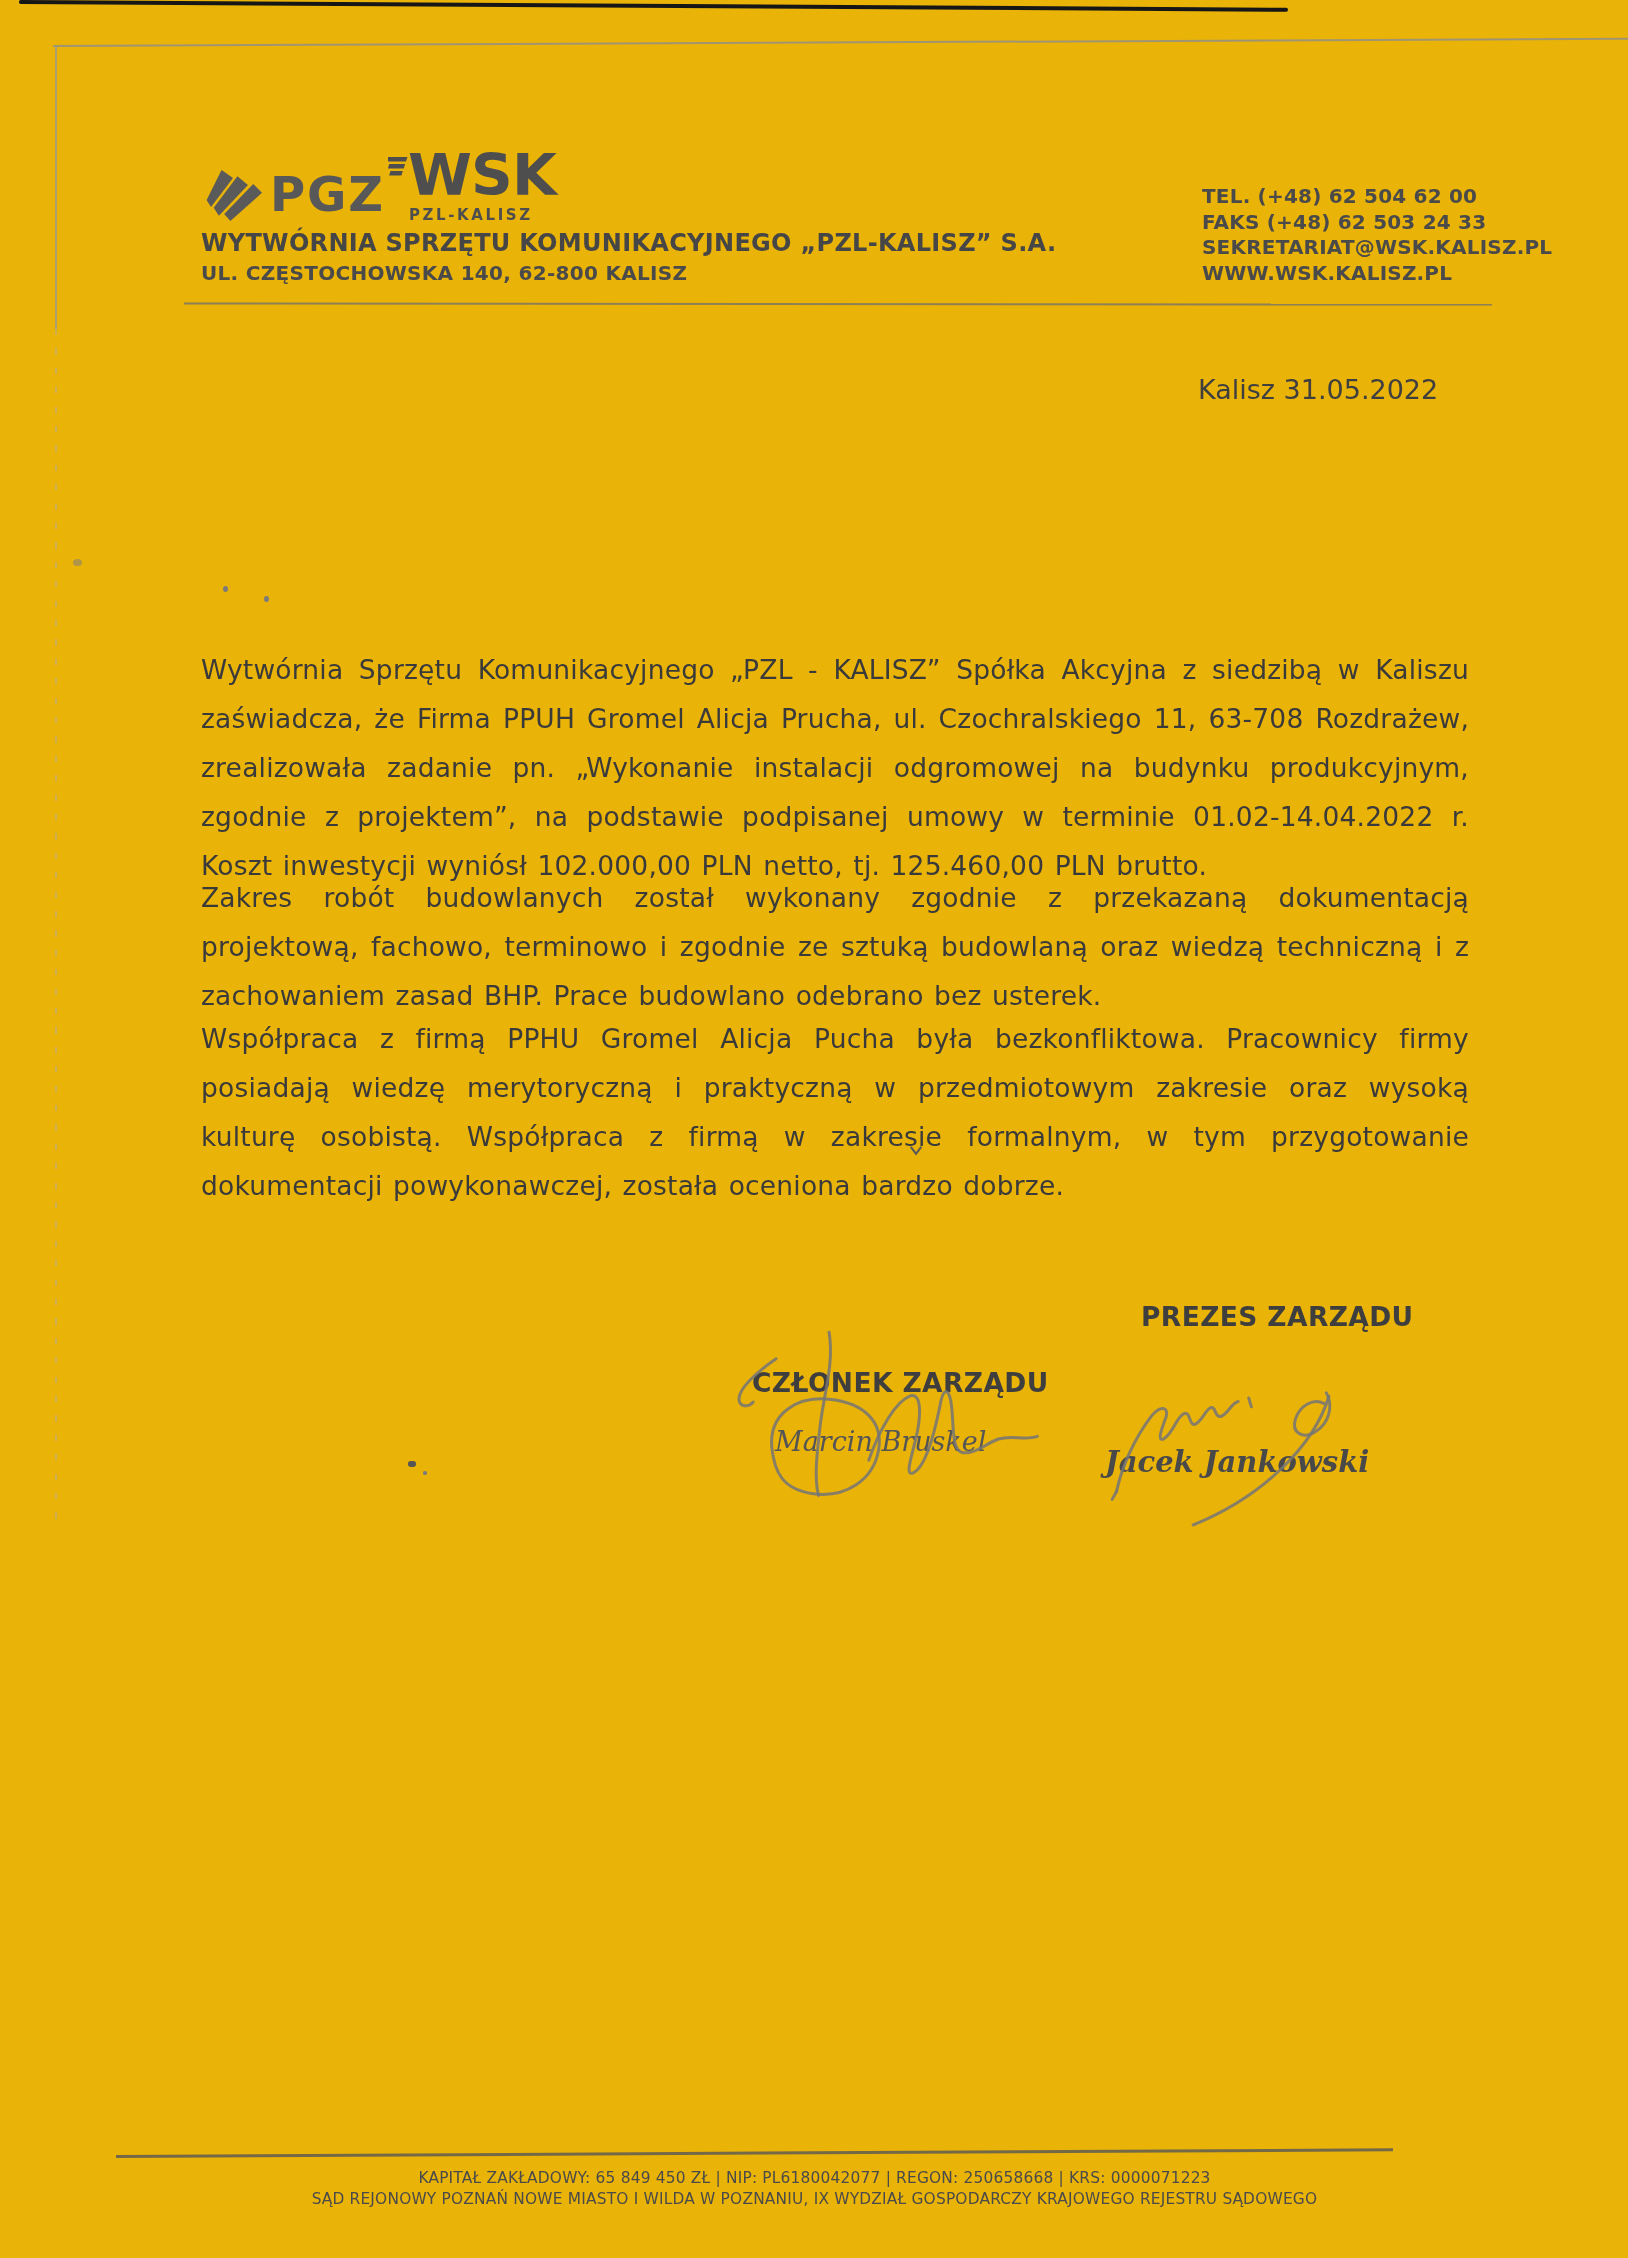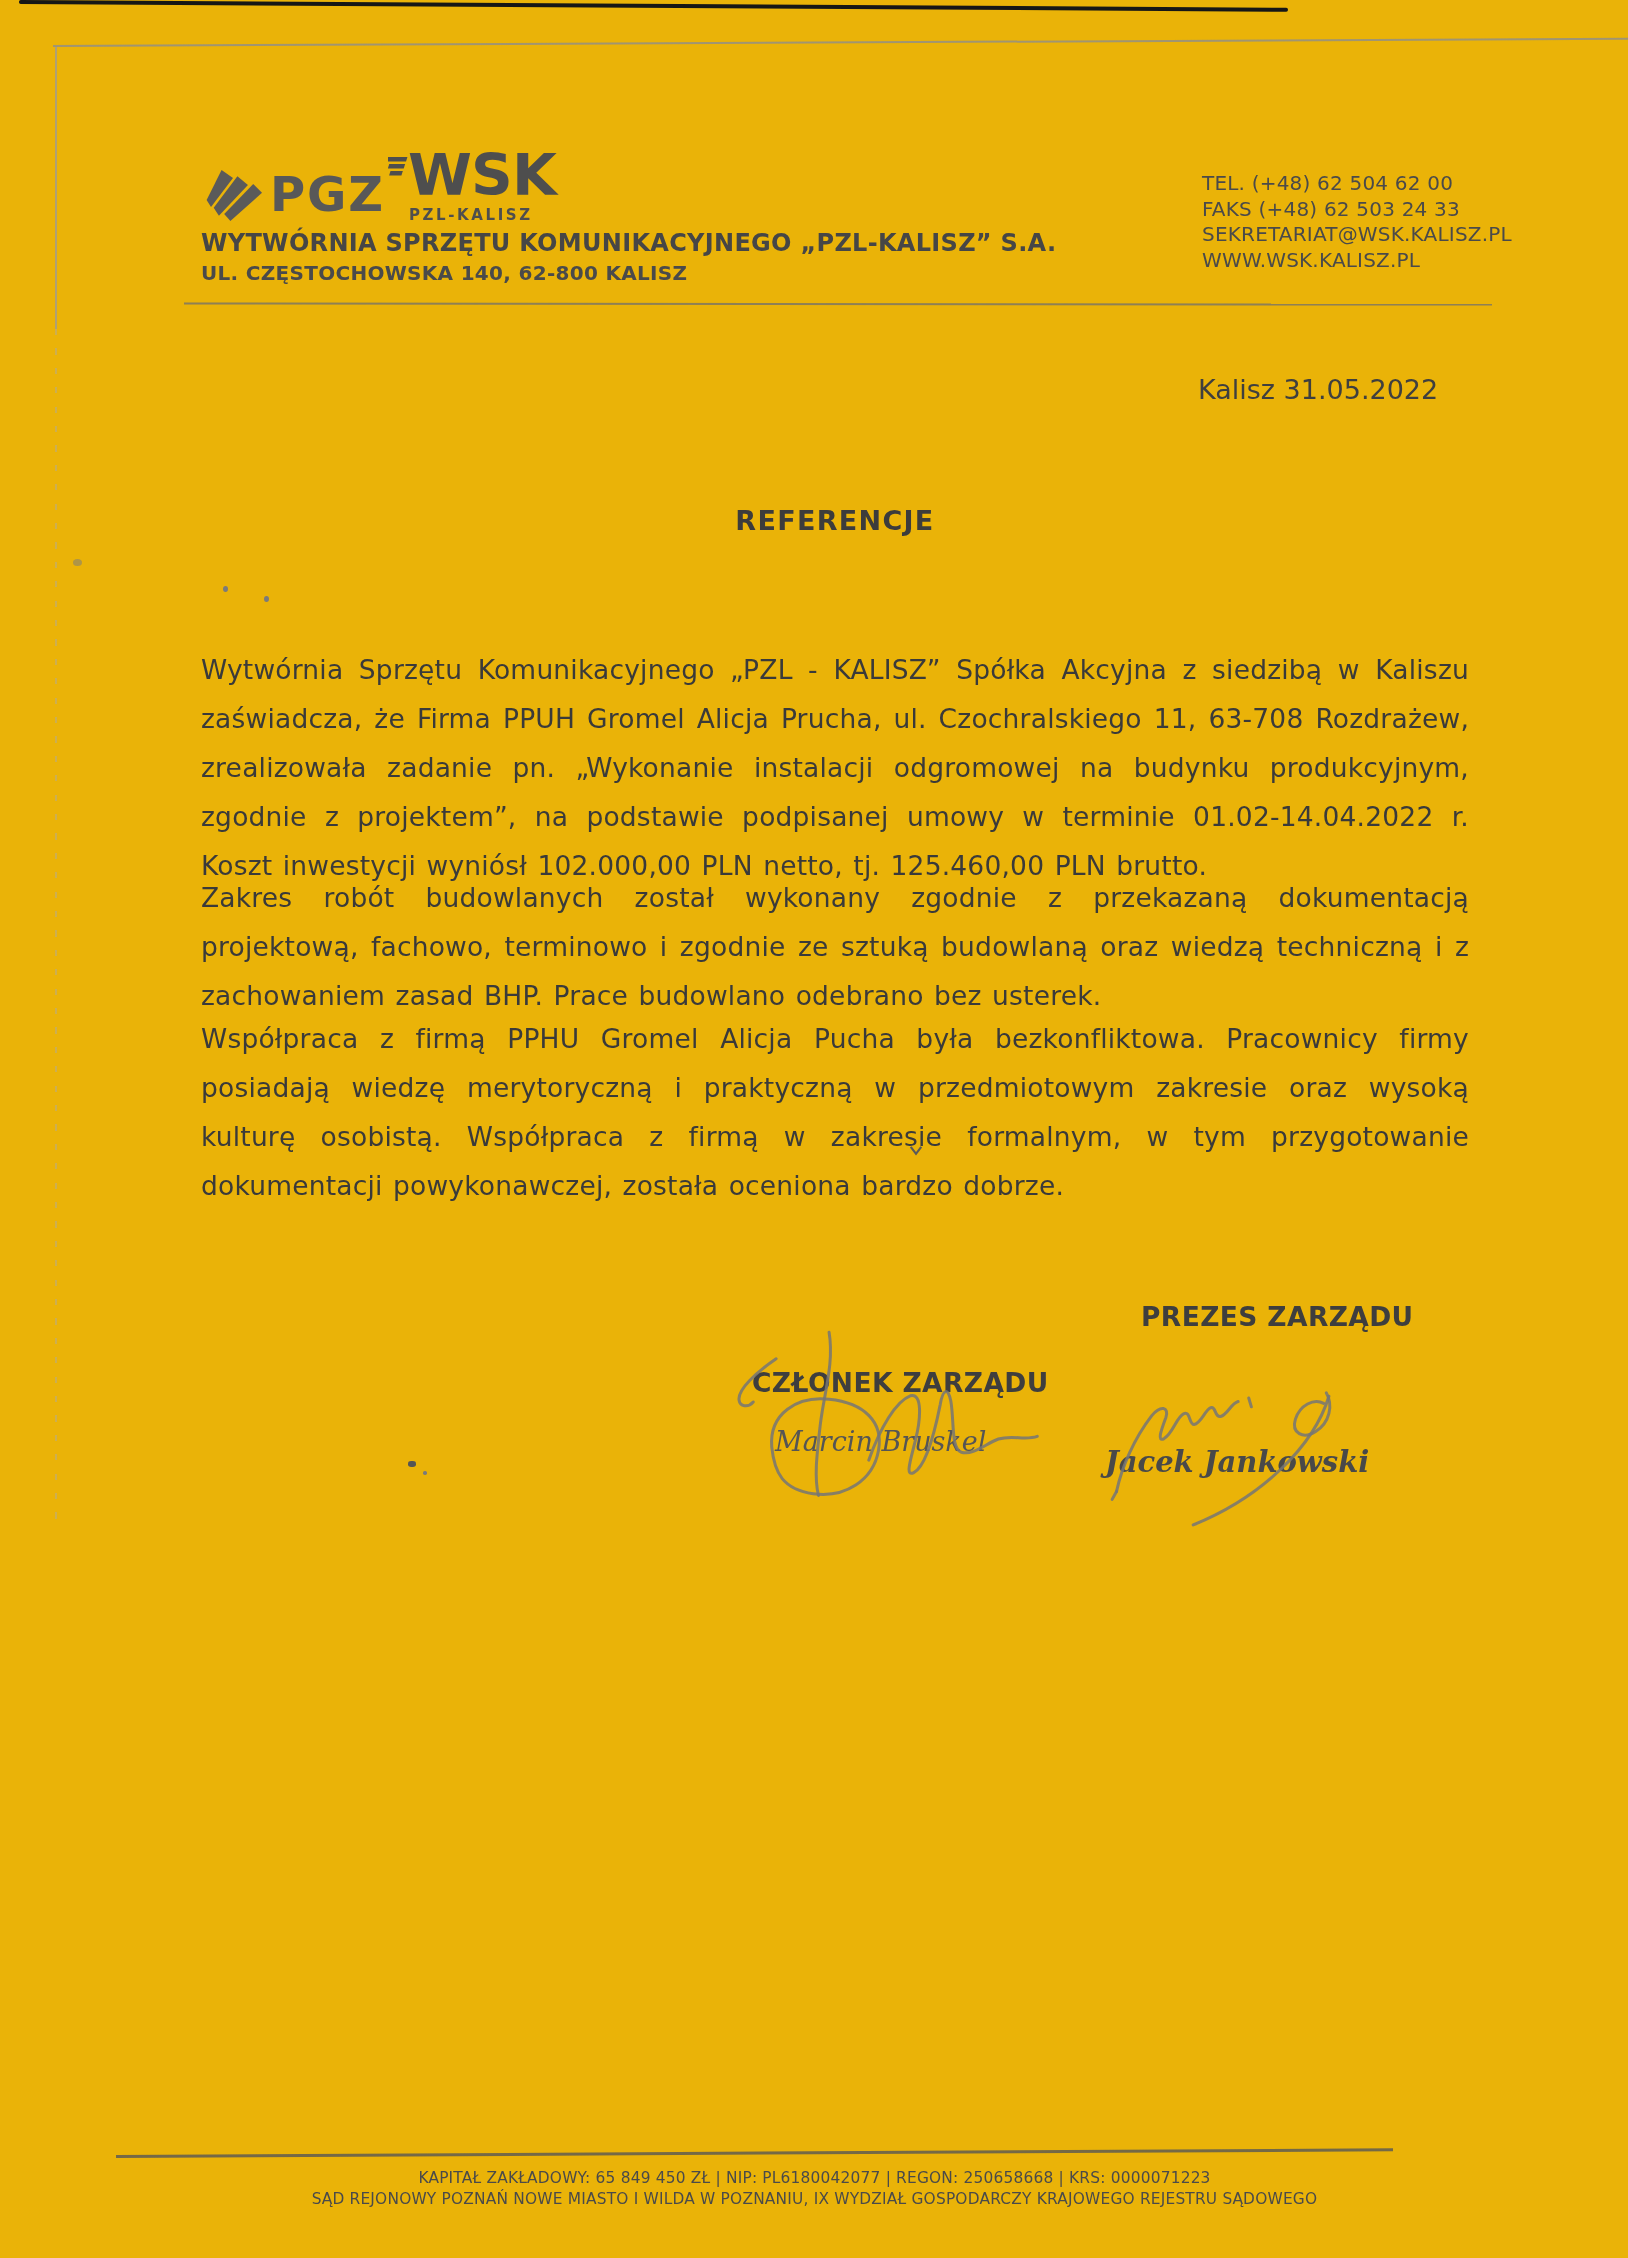--- a/index.html
+++ b/index.html
@@ -26,21 +26,21 @@
 
   
   .pgz-icon{left:204px;top:170px;}
   .pgz-text{left:270px;top:166px;font-size:48px;font-weight:800;color:#585858;letter-spacing:1.8px;}
   .wsk-text{left:408px;top:141px;font-size:58px;font-weight:800;color:#4e4e4e;
     letter-spacing:-0.9px;transform:scaleY(0.98);}
   .wsk-stripes{left:388px;top:157px;}
   .wsk-sub{left:409px;top:206px;font-size:15px;font-weight:700;color:#4e4e4e;letter-spacing:2.6px;}
   .company-name{left:201px;top:229px;font-size:24px;font-weight:700;color:#464646;letter-spacing:0.3px;}
   .company-address{left:201px;top:261px;font-size:20px;font-weight:700;color:#4a4a4a;letter-spacing:0.3px;}
-  .contact{left:1202px;top:171px;font-size:20px;font-weight:400;color:#4a4a4a;line-height:25.6px;letter-spacing:0.2px;}
+  .contact{left:1202px;top:184px;font-size:20px;font-weight:700;color:#4a4a4a;line-height:25.6px;letter-spacing:0.2px;}
   .header-rule{left:184px;top:303px;width:1308px;height:1.8px;background:#6f6f6f;opacity:.75;
     transform:rotate(0.05deg);}
 
   
   .dateline{left:1198px;top:374px;font-size:27px;color:#3f3f3f;}
   .title{left:201px;top:505px;width:1268px;text-align:center;font-size:27px;font-weight:700;
     letter-spacing:1.3px;color:#3c3c3c;}
   .para{left:201px;width:1268px;font-size:26.5px;line-height:49px;color:#3a3a3a;
     text-align:justify;word-spacing:1.8px;letter-spacing:0.2px;}
   .p1{top:645px;} .p2{top:873px;} .p3{top:1014px;}
@@ -100,21 +100,20 @@
   <div class="abs contact">
     <div>TEL. (+48) 62 504 62 00</div>
     <div>FAKS (+48) 62 503 24 33</div>
     <div>SEKRETARIAT@WSK.KALISZ.PL</div>
     <div>WWW.WSK.KALISZ.PL</div>
   </div>
 
   <div class="abs header-rule"></div>
 
   <div class="abs dateline">Kalisz 31.05.2022</div>
-  <div class="abs title">REFERENCJE</div>
 
   <div class="abs para p1">Wytwórnia Sprzętu Komunikacyjnego „PZL - KALISZ” Spółka Akcyjna z siedzibą w Kaliszu zaświadcza, że Firma PPUH Gromel Alicja Prucha, ul. Czochralskiego 11, 63-708 Rozdrażew, zrealizowała zadanie pn. „Wykonanie instalacji odgromowej na budynku produkcyjnym, zgodnie z projektem”, na podstawie podpisanej umowy w terminie 01.02-14.04.2022 r. Koszt inwestycji wyniósł 102.000,00 PLN netto, tj. 125.460,00 PLN brutto.</div>
   <div class="abs para p2">Zakres robót budowlanych został wykonany zgodnie z przekazaną dokumentacją projektową, fachowo, terminowo i zgodnie ze sztuką budowlaną oraz wiedzą techniczną i z zachowaniem zasad BHP. Prace budowlano odebrano bez usterek.</div>
   <div class="abs para p3">Współpraca z firmą PPHU Gromel Alicja Pucha była bezkonfliktowa. Pracownicy firmy posiadają wiedzę merytoryczną i praktyczną w przedmiotowym zakresie oraz wysoką kulturę osobistą. Współpraca z firmą w zakresie formalnym, w tym przygotowanie dokumentacji powykonawczej, została oceniona bardzo dobrze.</div>
 
   <svg class="abs caret-mark" width="14" height="10.6" viewBox="0 0 16 12">
     <polyline points="2,2 8,10 14,2"></polyline>
   </svg>
 
   <div class="abs sig-role role-left">CZŁONEK ZARZĄDU</div>

